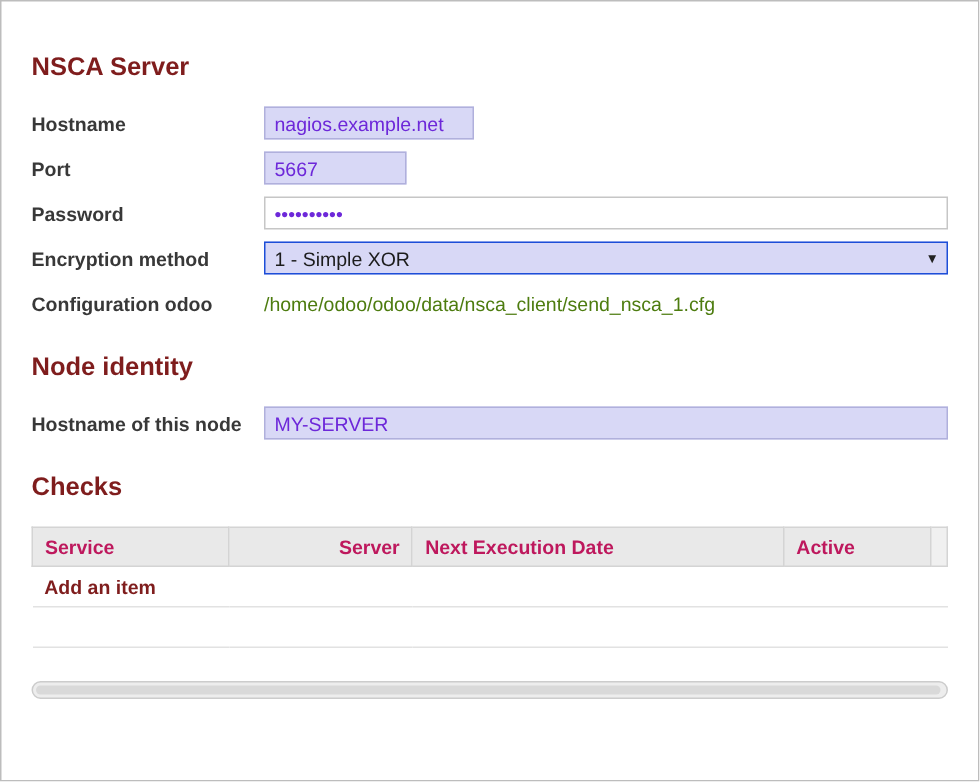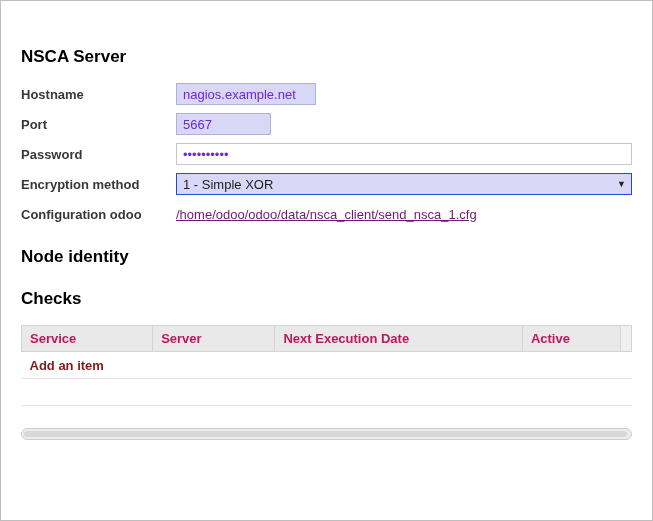--- a/index.html
+++ b/index.html
@@ -13,25 +13,25 @@
   }
   .page {
     width: 653px; height: 521px;
     border: 1px solid #bdbdbd;
     background: #ffffff;
     overflow: hidden;
   }
   .content { padding: 34px 20px 0 20px; }
 
   .section-title {
-    margin: 12px 0 16px 0;
+    margin: 0 0 16px 0;
     font-size: 17px;
     line-height: 20px;
     font-weight: bold;
-    color: #000000;
+    color: #7f1d1d;
   }
   .section-title.spaced { margin-top: 22px; }
 
   .form-row { display: flex; align-items: center; margin-bottom: 8px; min-height: 22px; }
   .field-label {
     width: 155px; flex: none;
     font-weight: bold; color: #383838; font-size: 13px;
   }
   .field-input {
     height: 22px; padding: 2px 6px;
@@ -49,30 +49,30 @@
     -webkit-appearance: none; appearance: none;
     width: 100%; height: 22px; padding: 2px 20px 2px 6px;
     font-family: "Liberation Sans", sans-serif; font-size: 13px;
     color: #1c1c1c;
     background: #d8d8f6; border: 1px solid #1d4ed8; border-radius: 0;
   }
   .select-arrow {
     position: absolute; right: 6px; top: 50%; transform: translateY(-50%);
     font-size: 9px; color: #222222; pointer-events: none;
   }
-  .static-value { color: #701a75; text-decoration: underline; }
+  .static-value { color: #4d7c0f; }
 
   .checks-table { width: 100%; border-collapse: collapse; margin-top: 2px; }
   .checks-table th {
     background: #e9e9e9; border: 1px solid #d4d4d4;
     font-weight: bold; text-align: left; color: #be185d;
     padding: 5px 8px; font-size: 13px; height: 25px;
   }
   th.col-service { width: 135px; }
-  th.col-server  { width: 126px; }
+  th.col-server  { width: 126px; text-align: right; }
   th.col-next    { width: 257px; }
   th.col-active  { width: 100px; }
   th.col-spacer  { width: 12px; padding: 0; background: #f0f0f0; }
   .checks-table td {
     border-bottom: 1px solid #e2e2e2;
     padding: 5px 8px; height: 27px;
   }
   .add-item-link {
     color: #7f1d1d; font-weight: bold;
     text-decoration: none; cursor: pointer;
@@ -123,20 +123,24 @@
       </div>
     </div>
 
     <div class="form-row">
       <label class="field-label">Configuration odoo</label>
       <span class="static-value">/home/odoo/odoo/data/nsca_client/send_nsca_1.cfg</span>
     </div>
 
     <h2 class="section-title spaced">Node identity</h2>
 
+    <div class="form-row">
+      <label class="field-label">Hostname of this node</label>
+      <input type="text" class="field-input required flex-fill" value="MY-SERVER" style="">
+    </div>
 
     <h2 class="section-title spaced">Checks</h2>
 
     <table class="checks-table">
       <thead>
         <tr>
           <th class="col-service">Service</th>
           <th class="col-server">Server</th>
           <th class="col-next">Next Execution Date</th>
           <th class="col-active">Active</th>

